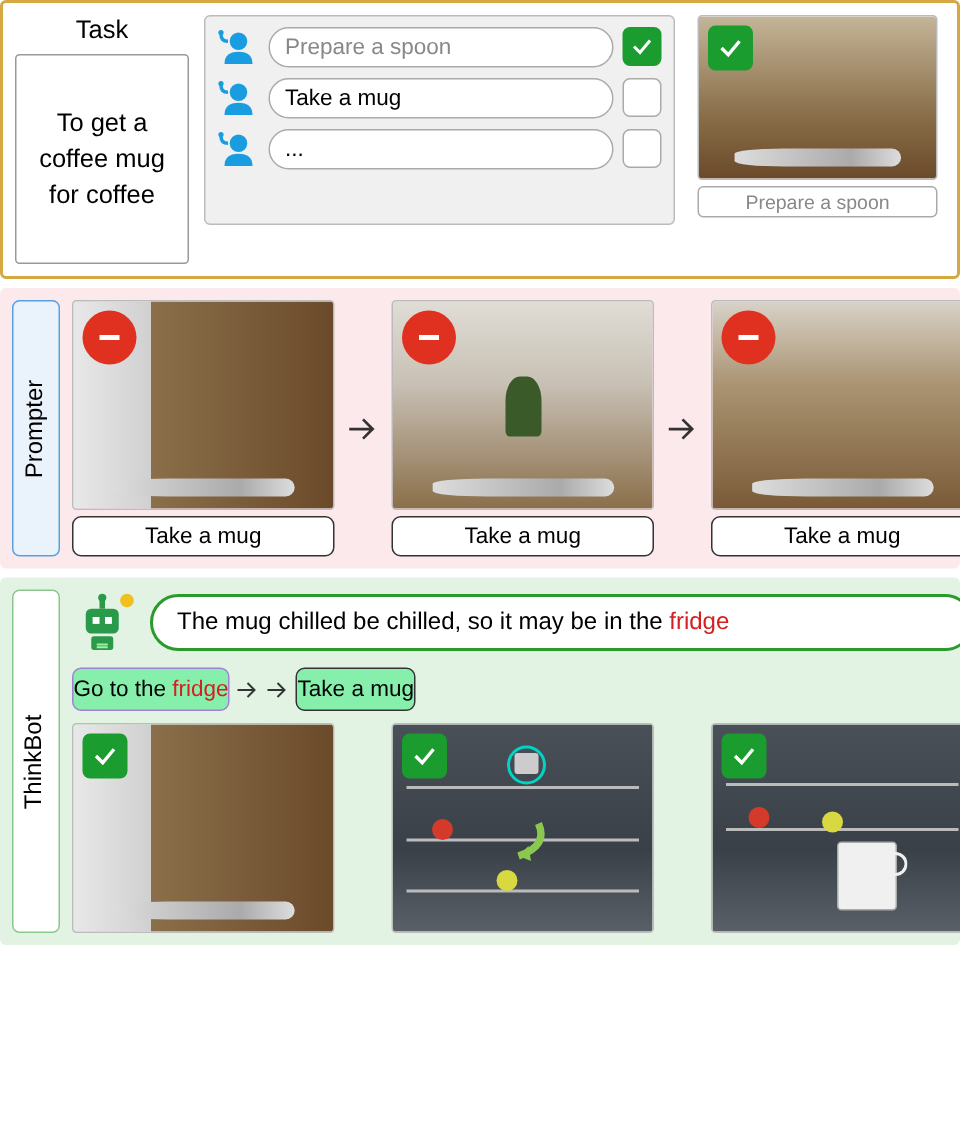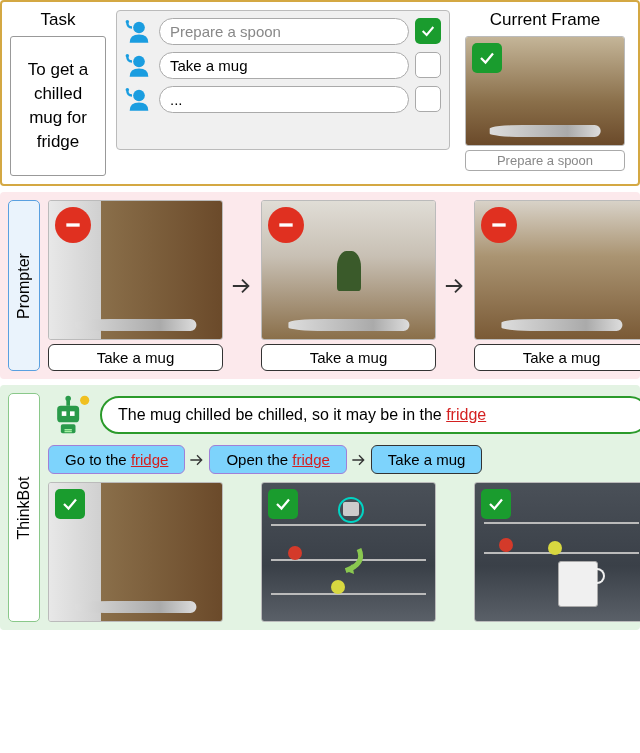--- a/index.html
+++ b/index.html
@@ -12,21 +12,21 @@
   }
   .panel-top {
     border: 2px solid #d4a843;
     border-radius: 4px;
     padding: 8px;
     margin-bottom: 6px;
     display: flex;
     gap: 10px;
     align-items: flex-start;
   }
-  .col-task { width: 96px; text-align: center; }
+  .col-task { width: 116px; text-align: center; }
   .col-instr { flex: 1; text-align: center; }
   .col-frame { width: 170px; text-align: center; }
   .heading { font-size: 17px; margin-bottom: 6px; }
   .task-box {
     border: 1.5px solid #999;
     background: #fff;
     border-radius: 3px;
     padding: 14px 10px;
     font-size: 17px;
     line-height: 1.4;
@@ -238,51 +238,51 @@
   }
   .robot-icon { width: 44px; height: 44px; flex-shrink:0; }
   .thought-bubble {
     flex: 1;
     border: 2px solid #2a9a2a;
     background: #fff;
     border-radius: 22px;
     padding: 8px 16px;
     font-size: 16px;
   }
-  .red-word { color: #d42020; text-decoration: underline; }
+  .red-word { color: #d42020; }
   .action-row {
     display: flex;
     align-items: center;
     gap: 4px;
     margin-bottom: 8px;
   }
   .action-box {
     border: 1.5px solid;
     border-radius: 6px;
-    background: #7dd3fc;
+    background: #86efac;
     font-size: 15px;
-    padding: 5px 16px;
+    padding: 5px 0;
     text-align: center;
   }
   .action-box.purple { border-color: #a080d8; }
   .action-box.plain { border-color: #333; }
   .curl-arrow {
     position:absolute;
     width:40px; height:40px;
     left:50%; top:55%;
     transform:translate(-50%,-50%);
   }
 </style>
 </head>
 <body>
 
 <div class="panel-top">
   <div class="col-task">
     <div class="heading">Task</div>
-    <div class="task-box">To get a chilled mug for fridge</div>
+    <div class="task-box">To get a coffee mug for coffee</div>
   </div>
 
   <div class="col-instr">
     <div class="instr-box">
 
       <div class="instr-row">
         <svg class="agent-icon" viewBox="0 0 24 24">
           <circle cx="12" cy="9" r="5" fill="#1a9de0"></circle>
             <path d="M4 22 Q4 15 12 15 Q20 15 20 22" fill="#1a9de0"></path>
           <path d="M6 9 Q2 9 2 5" stroke="#1a9de0" stroke-width="2" fill="none"></path>
@@ -315,21 +315,20 @@
             <circle cx="2" cy="4" r="1.5" fill="#1a9de0"></circle>
         </svg>
         <div class="bubble">...</div>
         <div class="check-badge"></div>
       </div>
 
     </div>
   </div>
 
   <div class="col-frame">
-    <div class="heading">Current Frame</div>
     <div class="frame-box">
       <div class="scene-kitchen"></div>
       <div class="spoon"></div>
       <div class="overlay-badge green">
         <svg width="18" height="18" viewBox="0 0 24 24">
             <path d="M4 12 L10 18 L20 6" stroke="#fff" stroke-width="3" fill="none"></path>
           </svg>
       </div>
     </div>
     <div class="frame-caption">Prepare a spoon</div>
@@ -419,23 +418,20 @@
 
     <div class="action-row">
       <div class="action-box purple">
         <span>Go to the </span><span class="red-word">fridge</span>
       </div>
       <div class="arrow-sm">
         <svg width="18" height="18" viewBox="0 0 24 24">
             <path d="M2 12 L18 12 M12 5 L19 12 L12 19" stroke="#333" stroke-width="2" fill="none"></path>
           </svg>
       </div>
-      <div class="action-box purple">
-        <span>Open the </span><span class="red-word">fridge</span>
-      </div>
       <div class="arrow-sm">
         <svg width="18" height="18" viewBox="0 0 24 24">
             <path d="M2 12 L18 12 M12 5 L19 12 L12 19" stroke="#333" stroke-width="2" fill="none"></path>
           </svg>
       </div>
       <div class="action-box plain">
         <span>Take a mug</span>
       </div>
     </div>
 

